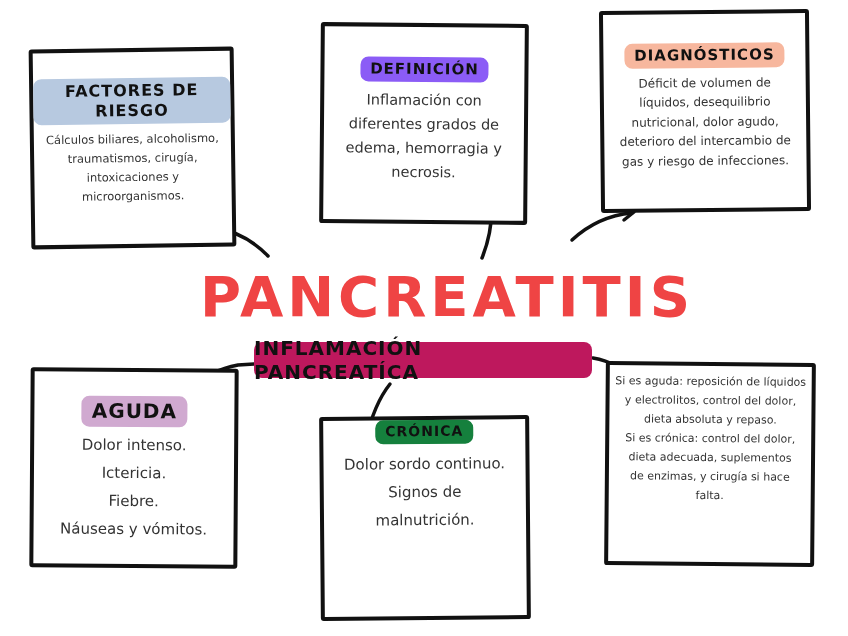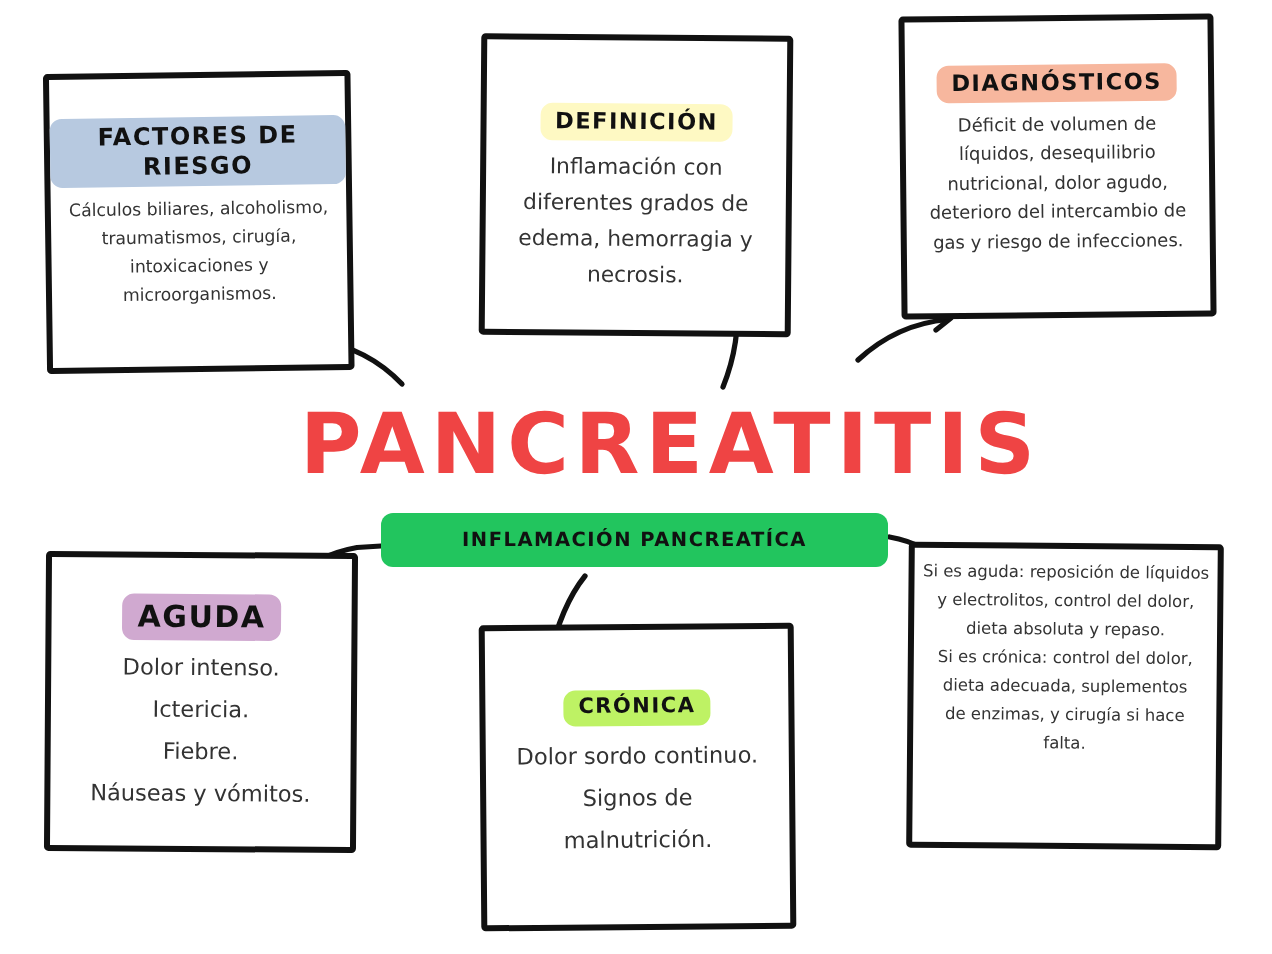--- a/index.html
+++ b/index.html
@@ -38,53 +38,53 @@
   #box-riesgo { left: 30px; top: 48px; width: 205px; height: 200px; transform: rotate(-0.8deg); }
   #box-def { left: 320px; top: 23px; width: 208px; height: 201px; transform: rotate(0.5deg); }
   #box-diag { left: 600px; top: 10px; width: 210px; height: 202px; transform: rotate(-0.6deg); }
   #box-aguda { left: 30px; top: 368px; width: 208px; height: 200px; transform: rotate(0.4deg); }
   #box-cronica { left: 320px; top: 416px; width: 210px; height: 204px; transform: rotate(-0.5deg); }
   #box-trat { left: 605px; top: 362px; width: 210px; height: 204px; transform: rotate(0.5deg); }
 
   #box-riesgo .pill { background: #b7c9e0; font-size: 16px; margin-top: 26px; padding: 3px 12px; }
   #box-riesgo .body-text { font-size: 11.5px; line-height: 19px; margin-top: 6px; padding: 0 4px; }
 
-  #box-def .pill { background: #fef9c3; font-size: 15px; margin-top: 42px; }
+  #box-def .pill { background: #8b5cf6; font-size: 15px; margin-top: 30px; }
   #box-def .body-text { font-size: 14.5px; line-height: 24px; margin-top: 6px; padding: 0 12px; }
 
   #box-diag .pill { background: #f7b79e; font-size: 15px; margin-top: 29px; }
   #box-diag .body-text { font-size: 12px; line-height: 19.5px; margin-top: 6px; padding: 0 8px; }
 
   #box-aguda .pill { background: #d0a9d0; font-size: 20px; margin-top: 24px; }
   #box-aguda .body-text { font-size: 15px; line-height: 28px; margin-top: 4px; }
 
-  #box-cronica .pill { background: #bef264; font-size: 14px; margin-top: 40px; }
+  #box-cronica .pill { background: #15803d; font-size: 14px; }
   #box-cronica .body-text { font-size: 15px; line-height: 28px; margin-top: 6px; }
 
   #box-trat .pill { background: #cfe0d6; font-size: 14px; margin-top: 18px; }
   #box-trat .body-text { font-size: 11px; line-height: 19px; margin-top: 6px; padding: 0 4px; }
 
   
   #main-title {
     position: absolute; left: 200px; top: 262px; width: 448px;
     text-align: center;
     font-family: "DejaVu Sans", sans-serif;
     font-weight: bold;
     font-size: 56px;
     letter-spacing: 4px;
     color: #ef4444;
     line-height: 70px;
   }
   #subtitle-pill {
     position: absolute; left: 254px; top: 342px; width: 338px; height: 36px;
-    background: #22c55e;
+    background: #be185d;
     border-radius: 8px;
     font-family: "DejaVu Sans", sans-serif;
     font-weight: bold;
-    font-size: 13px;
+    font-size: 20px;
     letter-spacing: 1px;
     color: #111;
     display: flex; align-items: center; justify-content: center;
     text-transform: uppercase;
   }
 </style>
 </head>
 <body>
 
 <svg class="arrows" viewBox="0 0 848 636" xmlns="http://www.w3.org/2000/svg">

